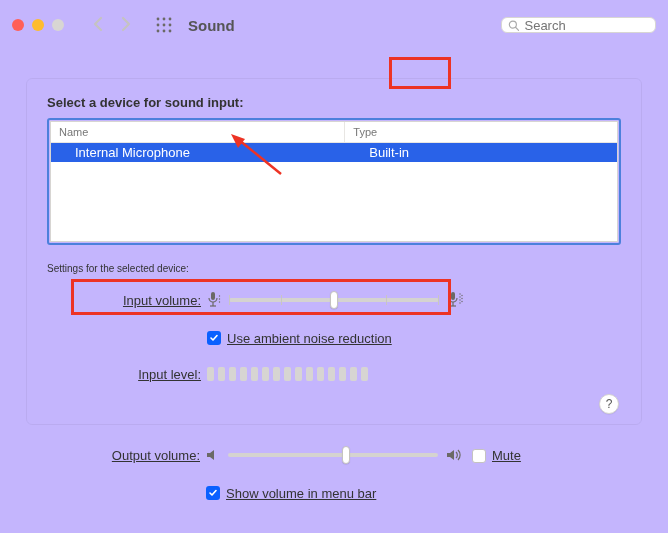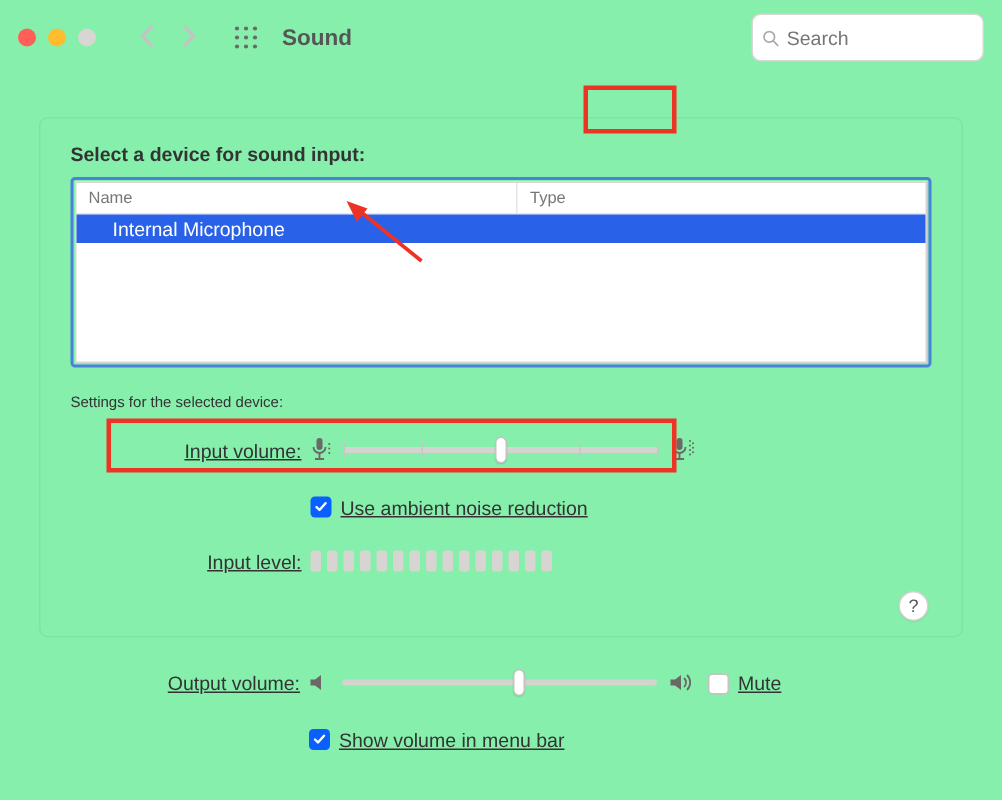--- a/index.html
+++ b/index.html
@@ -1,29 +1,29 @@
 <!DOCTYPE html>
 <html><head>
 <meta charset="utf-8">
 <style>
   * { box-sizing: border-box; margin: 0; padding: 0; }
   body { font-family: -apple-system, "Helvetica Neue", Arial, sans-serif; font-size: 13px; color: #333; background: #fff; }
-  .window { width: 668px; height: 533px; background: #86efac; position: relative; }
+  .window { width: 668px; height: 533px; background: #c4b5fd; position: relative; }
   .titlebar { height: 50px; display: flex; align-items: center; padding: 0 12px; }
   .traffic-lights { display: flex; gap: 8px; }
   .tl { width: 12px; height: 12px; border-radius: 50%; }
   .tl.red { background: #ff5f57; }
   .tl.yellow { background: #febc2e; }
   .tl.gray { background: #d8d6d3; }
   .nav-arrows { display: flex; gap: 18px; margin-left: 28px; color: #c5c3c1; }
   .nav-arrow svg, .grid-icon svg { display: block; }
   .grid-icon { margin-left: 24px; color: #6b6966; }
   .title { margin-left: 16px; font-size: 15px; font-weight: 600; color: #555; }
   .search { margin-left: auto; width: 155px; }
-  .search-field { width: 100%; height: 32px; border: 1px solid #d8d6d3; border-radius: 6px; background: #fff; display: flex; align-items: center; padding: 0 6px; color: #aaa; gap: 5px; }
+  .search-field { width: 100%; height: 16px; border: 1px solid #d8d6d3; border-radius: 6px; background: #fff; display: flex; align-items: center; padding: 0 6px; color: #aaa; gap: 5px; }
   .search-field input { border: none; outline: none; width: 100%; font-size: 13px; background: transparent; }
 
   .tabbar-wrap { display: flex; justify-content: center; padding-top: 14px; position: relative; }
   .tabbar { display: flex; background: #e6e4e1; border-radius: 6px; padding: 2px; }
   .tab { padding: 3px 12px; font-size: 13px; border-radius: 5px; cursor: default; }
   .tab.active { background: #fff; box-shadow: 0 0.5px 2px rgba(0,0,0,0.2); }
 
   .panel { margin: 14px 26px 0; border: 1px solid rgba(0,0,0,0.05); border-radius: 6px; padding: 16px 20px 10px; }
   .section-label { font-size: 13px; font-weight: 600; margin-bottom: 8px; }
 
@@ -124,20 +124,21 @@
 
     <div class="device-list-wrap">
       <div class="device-list" style="position:relative;">
         <div class="device-header">
           <div class="col-name">Name</div>
           <div class="col-type">Type</div>
         </div>
         <div class="device-rows">
           <div class="device-row">
             <div class="col-name" style="border:none">Internal Microphone</div>
+            <div class="col-type">Built-in</div>
           </div>
         </div>
         <div class="arrow-annot">
           <svg width="60" height="50" viewBox="0 0 60 50">
               <defs></defs>
               <line x1="50" y1="40" x2="8" y2="6" stroke="#ed3324" stroke-width="2.5"></line>
               <polygon points="0,0 14,5 7,14" fill="#ed3324"></polygon>
             </svg>
         </div>
       </div>

